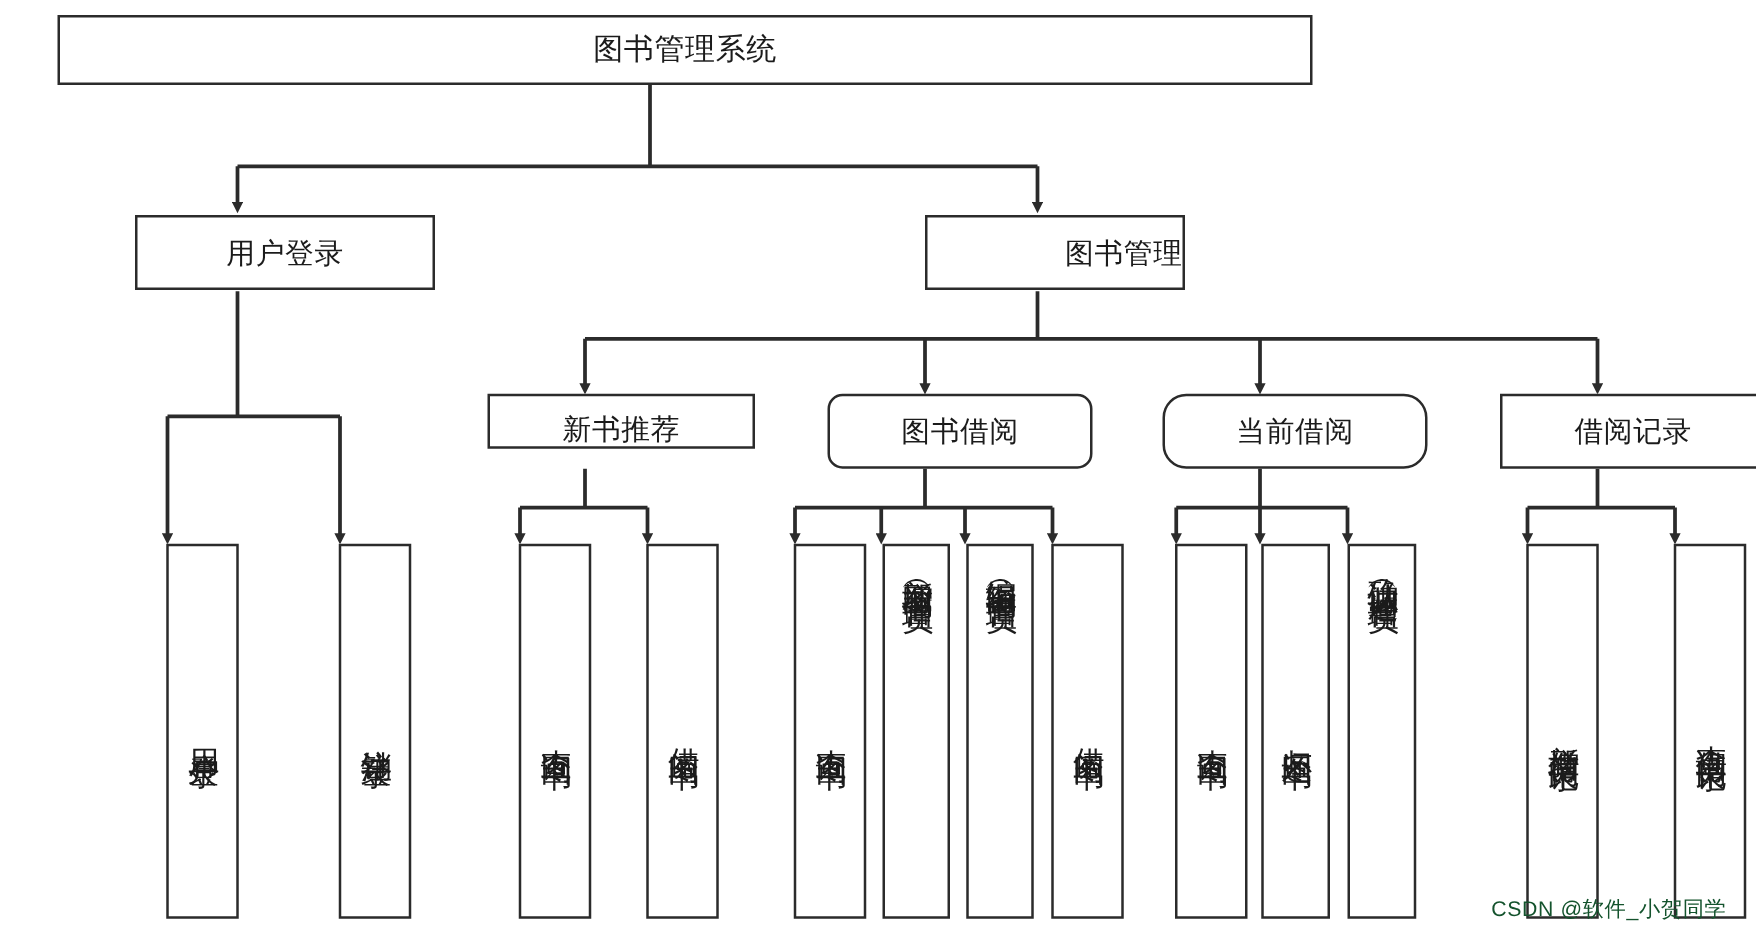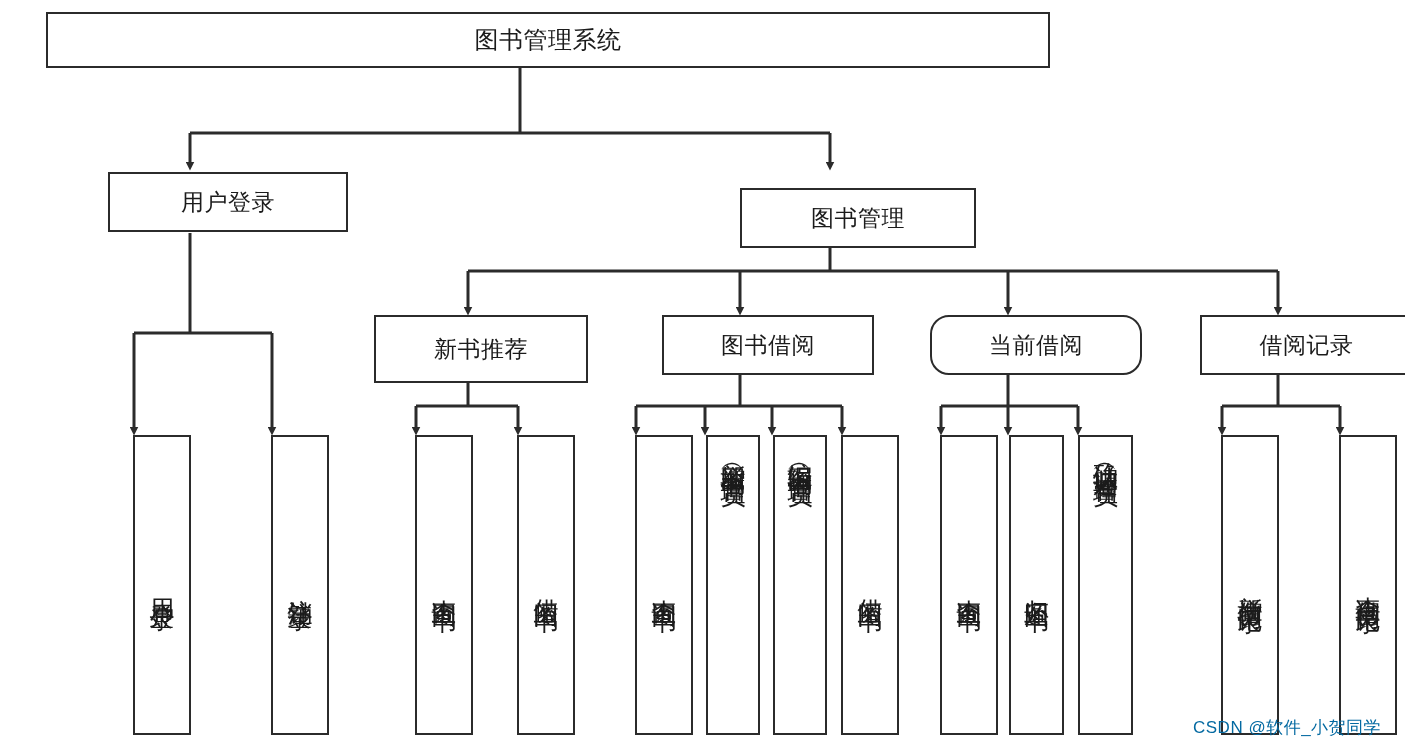--- a/index.html
+++ b/index.html
@@ -61,21 +61,21 @@
   }
   .node.vertical.centered {
     align-items: center;
     padding-top: 0;
   }
   .node.root .node-label {
     font-size: 24px;
   }
   .watermark {
     position: absolute;
-    color: #0369a1;
+    color: #14532d;
     font-size: 17px;
     letter-spacing: 0.5px;
     white-space: nowrap;
     user-select: none;
   }
 </style>
 </head>
 <body>
 
 <div id="diagram-root">
@@ -130,28 +130,28 @@
     </g>
   </svg>
 
   <div class="node horizontal root" style="left:18px; top:12px; width:1004px; height:56px;">
     <span class="node-label">图书管理系统</span>
   </div>
 
   <div class="node horizontal" style="left:80px; top:172px; width:240px; height:60px;">
     <span class="node-label">用户登录</span>
   </div>
-  <div class="node horizontal" style="left:712px; top:188px; width:236px; height:60px;">
+  <div class="node horizontal" style="left:712px; top:172px; width:208px; height:60px;justify-content:flex-end;">
     <span class="node-label">图书管理</span>
   </div>
 
-  <div class="node horizontal" style="left:346px; top:315px; width:214px; height:68px;">
+  <div class="node horizontal" style="left:362px; top:315px; width:214px; height:44px;align-items:flex-end;">
     <span class="node-label">新书推荐</span>
   </div>
-  <div class="node horizontal" style="left:634px; top:315px; width:212px; height:60px;">
+  <div class="node horizontal" style="left:634px; top:315px; width:212px; height:60px;border-radius:12px;">
     <span class="node-label">图书借阅</span>
   </div>
   <div class="node horizontal" style="left:902px; top:315px; width:212px; height:60px;border-radius:19px;">
     <span class="node-label">当前借阅</span>
   </div>
   <div class="node horizontal" style="left:1172px; top:315px; width:213px; height:60px;">
     <span class="node-label">借阅记录</span>
   </div>
 
   <div class="node vertical centered" style="left:105px; top:435px; width:58px; height:300px;">

